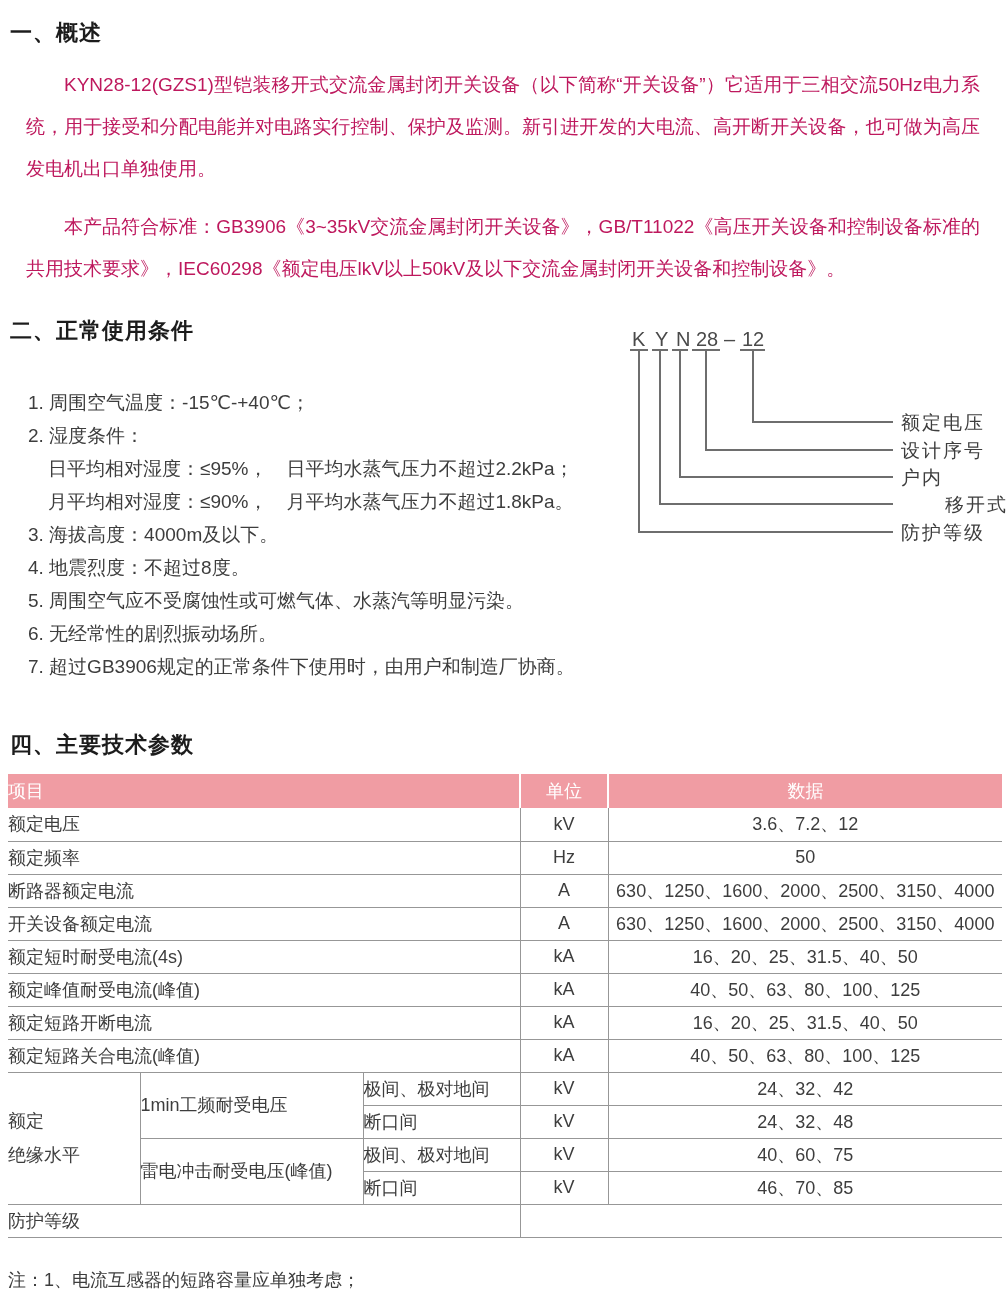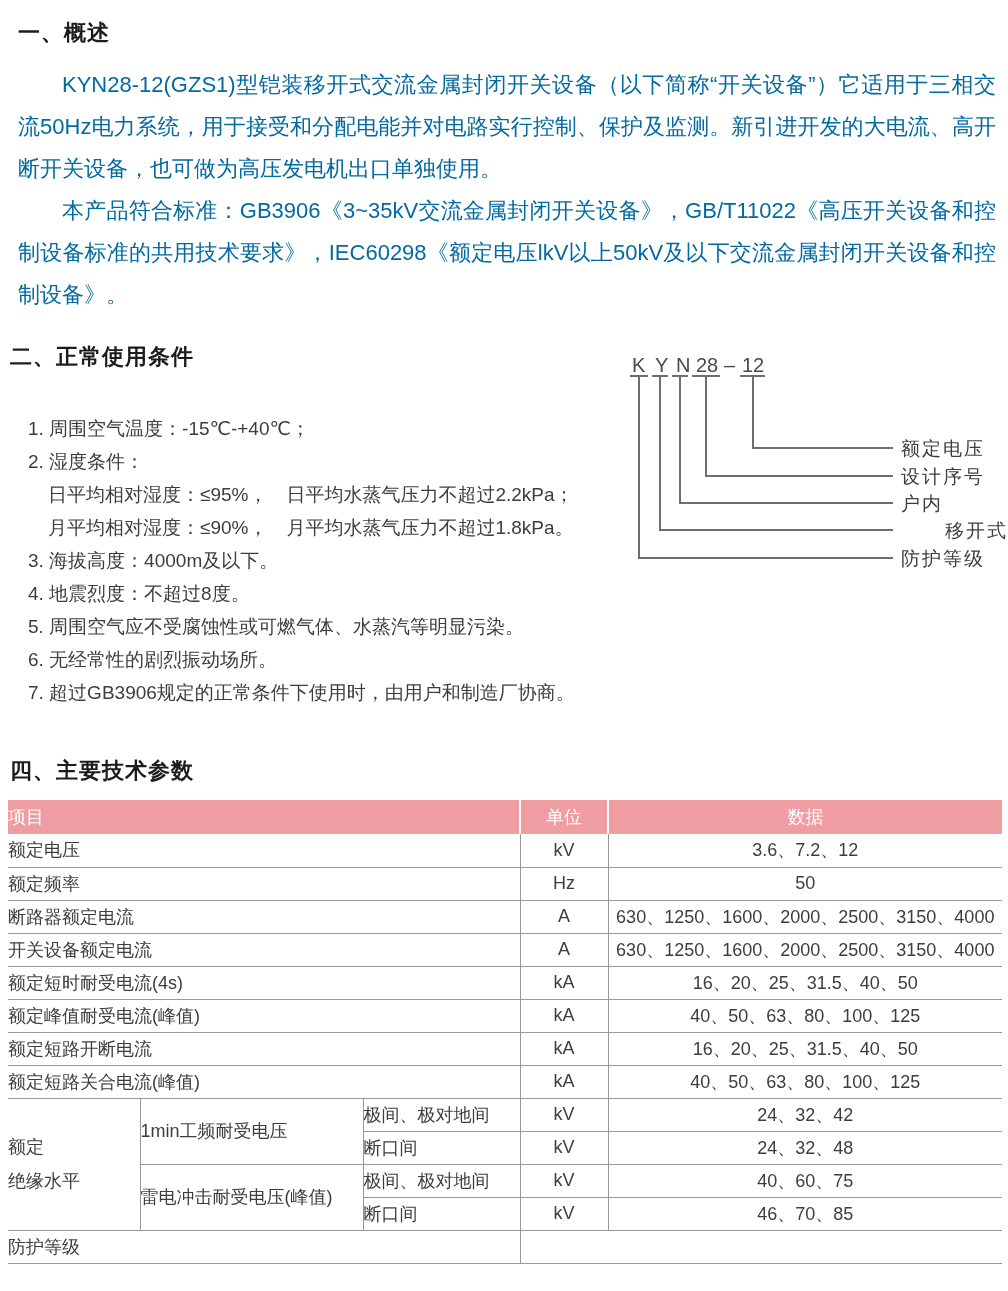--- a/index.html
+++ b/index.html
@@ -11,25 +11,25 @@
   }
   .page{position:relative;width:1008px;height:1291px;background:#fff;overflow:hidden;}
 
   
   .sec-heading{
     font-size:22px;font-weight:bold;color:#1c1c1c;
     letter-spacing:1px;margin:0;
   }
 
   
-  .sec-overview{padding:18px 12px 0 18px;}
+  .sec-overview{padding:18px 12px 0 10px;}
   .sec-overview .sec-heading{margin-bottom:16px;}
   .para{
-    font-size:22px;line-height:42px;color:#0369a1;
-    text-indent:2em;text-align:justify;margin:0;
+    font-size:19px;line-height:42px;color:#be185d;
+    text-indent:2em;text-align:justify;margin:16px;
   }
 
   
   .two-col{display:flex;margin-top:26px;height:336px;}
   .col-left{width:575px;box-sizing:border-box;padding-left:10px;}
   .col-right{position:relative;width:433px;box-sizing:border-box;}
   .col-right .sec-heading{padding-left:10px;}
 
   .cond-list{margin-top:40px;}
   .cond-line{

